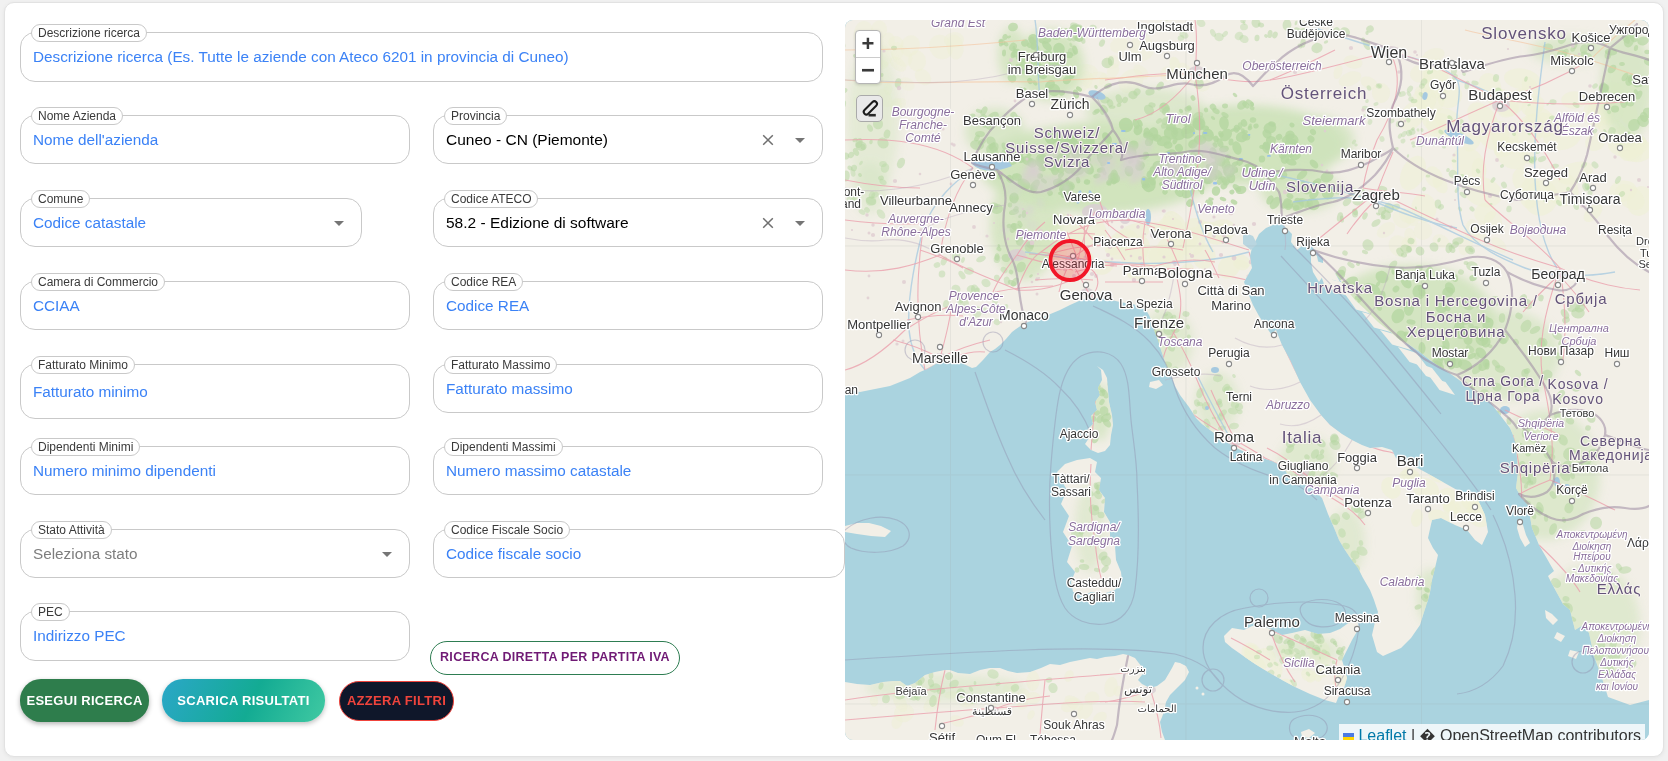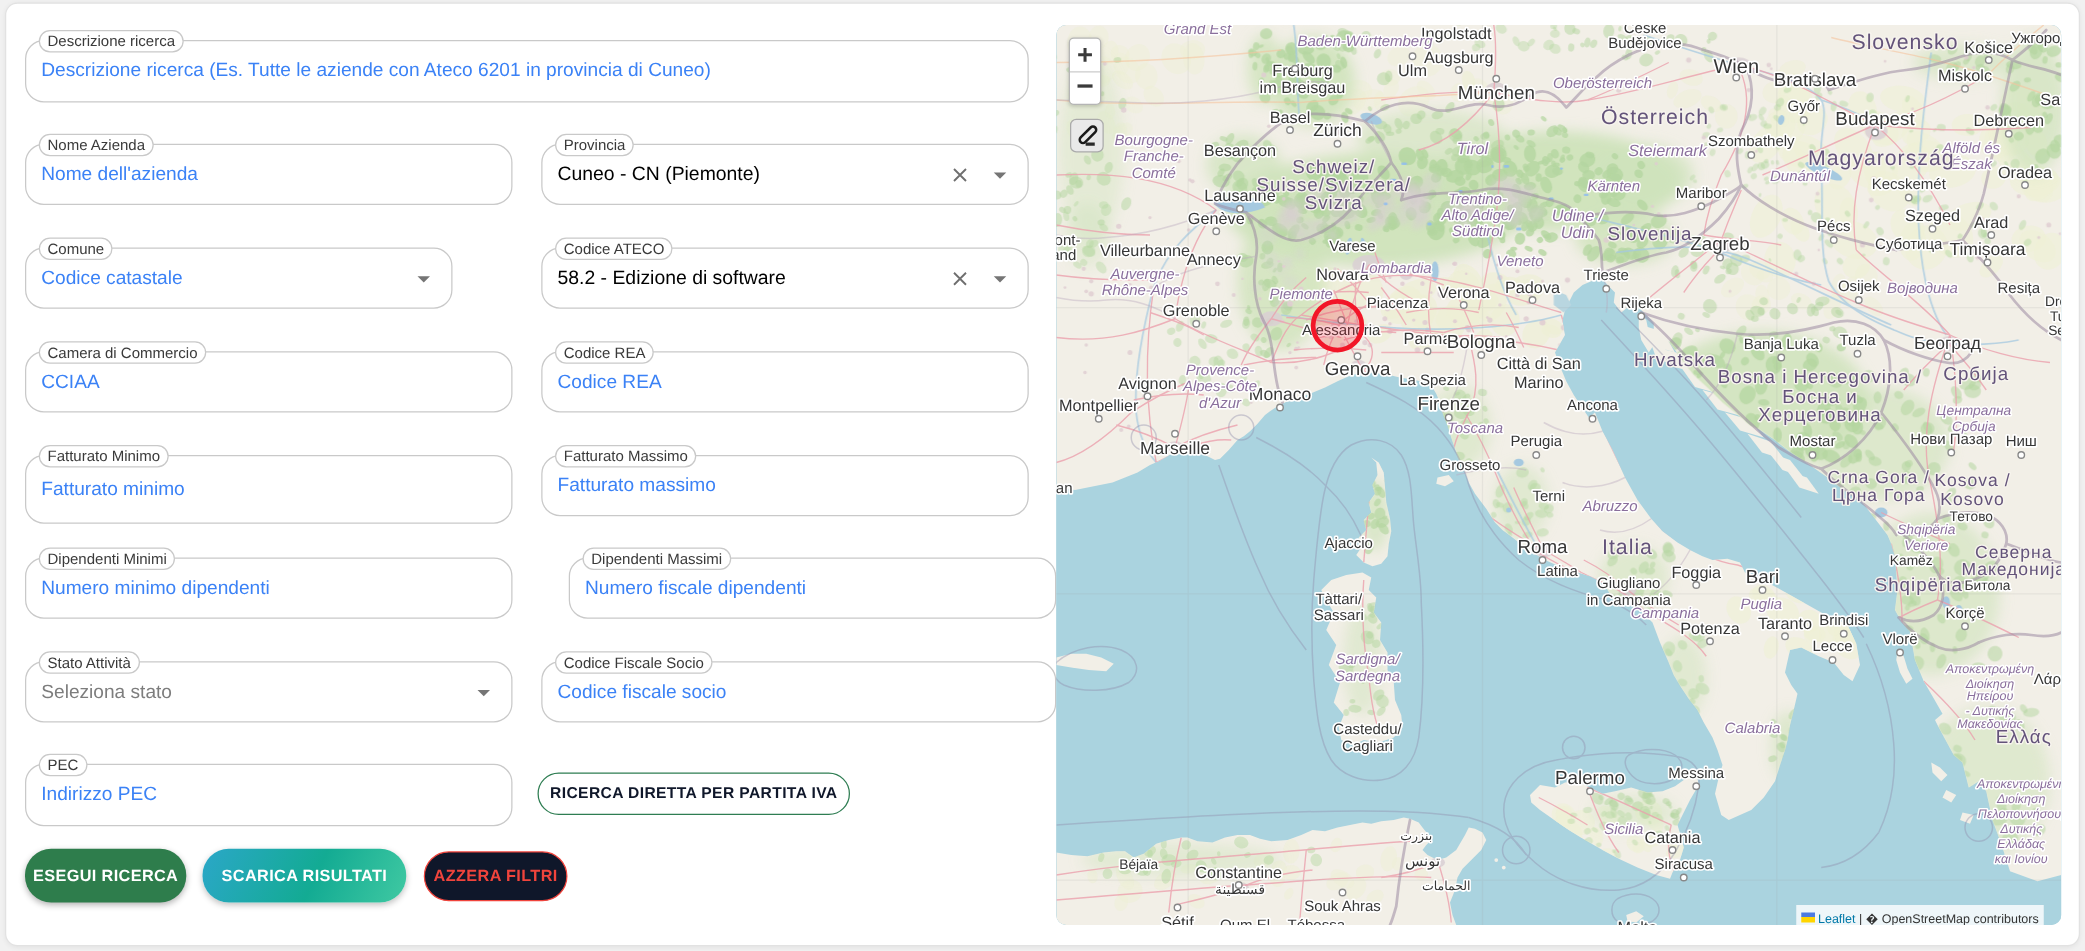--- a/index.html
+++ b/index.html
@@ -64,41 +64,41 @@
 </div>
 <div class="f" style="left:433px;top:364px;width:390px;height:49px">
   <span class="lab">Fatturato Massimo</span>
   <span class="ph">Fatturato massimo</span>
 </div>
 
 <div class="f" style="left:20px;top:446px;width:390px;height:49px">
   <span class="lab">Dipendenti Minimi</span>
   <span class="ph">Numero minimo dipendenti</span>
 </div>
-<div class="f" style="left:455px;top:446px;width:390px;height:49px">
+<div class="f" style="left:433px;top:446px;width:390px;height:49px">
   <span class="lab">Dipendenti Massimi</span>
-  <span class="ph">Numero fiscale dipendenti</span>
+  <span class="ph">Numero massimo catastale</span>
 </div>
 
 <div class="f" style="left:20px;top:529px;width:390px;height:49px">
   <span class="lab">Stato Attività</span>
   <span class="ph" style="color:#7d7d7d">Seleziona stato</span>
   <span class="arr"></span>
 </div>
 <div class="f" style="left:433px;top:529px;width:412px;height:49px">
   <span class="lab">Codice Fiscale Socio</span>
   <span class="ph">Codice fiscale socio</span>
 </div>
 
 <div class="f" style="left:20px;top:611px;width:390px;height:50px">
   <span class="lab">PEC</span>
   <span class="ph">Indirizzo PEC</span>
 </div>
 
-<div class="btn" style="left:430px;top:618px;width:250px;height:34px;line-height:31px;border:1.5px solid #2e7d52;color:#0f172a;font-size:12.5px;background:#fff">RICERCA DIRETTA PER PARTITA IVA</div>
+<div class="btn" style="left:430px;top:641px;width:250px;height:34px;line-height:31px;border:1.5px solid #2e7d52;color:#701a75;font-size:12.5px;background:#fff">RICERCA DIRETTA PER PARTITA IVA</div>
 
 <div class="btn" style="left:20px;top:679px;width:129px;height:43px;line-height:43px;font-size:13px;background:#2e7d4c;color:#fff;box-shadow:0 2px 5px rgba(0,0,0,.3)">ESEGUI RICERCA</div>
 <div class="btn" style="left:162px;top:679px;width:163px;height:43px;line-height:43px;font-size:13px;background:linear-gradient(115deg,#2ba7c8 0%,#13ab93 55%,#40c9a2 100%);color:#fff;box-shadow:0 2px 5px rgba(0,0,0,.25)">SCARICA RISULTATI</div>
 <div class="btn" style="left:339px;top:681px;width:115px;height:40px;line-height:37px;border:1.5px solid #f0443c;color:#f0443c;background:#0f172a;font-size:13px">AZZERA FILTRI</div>
 
 <div id="map" style="position:absolute;left:845px;top:20px;width:804px;height:720px;border-radius:8px;overflow:hidden;background:#aad3df">
 <svg width="804" height="720" viewBox="0 0 804 720" style="position:absolute;left:0;top:0">
       <rect width="804" height="720" fill="#aad3df"></rect>
       <path id="mainl" fill="#f2efe7" d="M0,0 L804,0 L804,680
 L785,685 L763,677 L756,655 L749,636 L744,613 L738,605 L730,610 L725,590 L718,584 L706,562 L703,556 L709,551 L701,537 L694,525 L687,508 L683,485 L676,477 L671,468 L673,452 L671,425 L668,415 L665,408 L655,395 L645,382 L630,372 L617,362 L600,350 L585,340 L575,332 L563,324 L555,320 L543,310 L533,302 L522,291 L510,280 L502,270 L495,260 L484,245 L475,235 L468,228 L463,220 L457,226 L452,230 L446,222 L447,214 L441,208 L436,202 L428,205 L421,208 L414,214 L411,220 L407,228 L405,236 L406,243 L407,248 L403,255 L399,262 L403,273 L408,285 L414,296 L420,305 L426,314 L431,310 L437,325 L445,340 L455,362 L465,380 L476,395 L485,405 L497,414 L507,420 L517,425 L525,428 L537,427 L547,430 L551,438 L558,442 L567,445 L580,452 L596,461 L612,470 L625,476 L633,480 L640,495 L643,512 L637,525 L630,520 L622,510 L610,505 L596,498 L587,500 L583,518 L588,528 L593,535 L590,548 L587,560 L585,572 L583,580 L579,592 L575,605 L566,618 L556,628 L547,632 L538,636 L532,632 L527,615 L530,602 L533,592 L529,580 L525,570 L518,558 L513,548 L506,539 L500,530 L494,520 L490,510 L483,494 L477,478 L471,472 L467,468 L461,463 L456,458 L450,462 L444,457 L440,450 L435,445 L427,441 L417,438 L408,435 L400,432 L391,428 L383,423 L374,417 L365,410 L357,404 L351,398 L344,387 L335,375 L330,366 L327,358 L323,350 L320,342 L316,330 L313,320 L309,310 L307,302 L304,295 L301,290 L295,286 L287,284 L275,282 L262,279 L251,278 L243,278 L234,281 L225,285 L215,290 L203,295 L195,298 L187,300 L181,303 L177,305 L171,309 L167,312 L161,319 L155,325 L150,329 L145,332 L138,340 L131,347 L127,348 L119,344 L112,341 L104,343 L97,340 L89,345 L82,349 L75,352 L65,358 L55,362 L45,366 L35,368 L25,370 L15,372 L8,371 L0,370 Z"></path>
@@ -2297,16 +2297,16 @@
   <div style="text-align:center;font-size:24px;font-weight:bold;line-height:23px;color:#3a3a3a">−</div>
 </div>
 <div style="position:absolute;left:11px;top:75px;width:27px;height:27px;background:#e9e9e9;border:1px solid #aaa;border-radius:5px">
   <svg width="25" height="25" viewBox="0 0 25 25">
         <g fill="none" stroke="#1b1b1b" stroke-width="2">
           <rect x="10.8" y="3.6" width="5.2" height="16.5" rx="2.6" transform="rotate(45 13.4 11.8)"></rect>
         </g>
         <path d="M11.5 19.2 H18.8" stroke="#2a2a2a" stroke-width="2.6"></path>
       </svg>
 </div>
-<div style="position:absolute;right:14px;bottom:0;height:16px;background:rgba(255,255,255,.8);font-size:10px;line-height:16px;padding:4px 4px;color:#333">
+<div style="position:absolute;right:4px;bottom:0;height:16px;background:rgba(255,255,255,.8);font-size:16px;line-height:16px;padding:4px 4px;color:#333">
   <span style="display:inline-block;width:11px;height:8px;background:linear-gradient(#4C7BE1 50%,#FFD500 50%)"></span> <span style="color:#0078A8">Leaflet</span> | � OpenStreetMap contributors
 </div>
 </div>
 
 </body></html>

